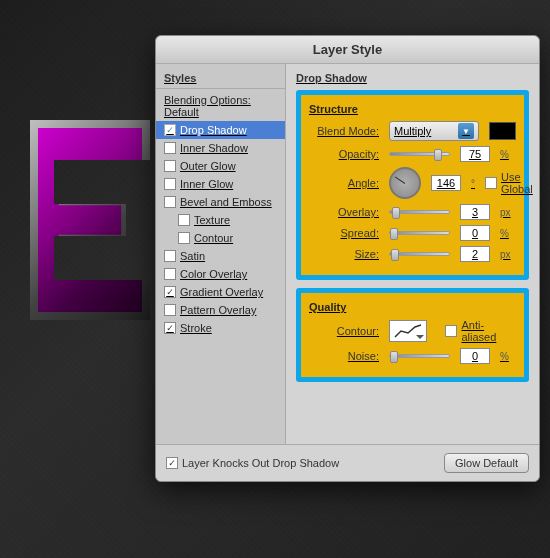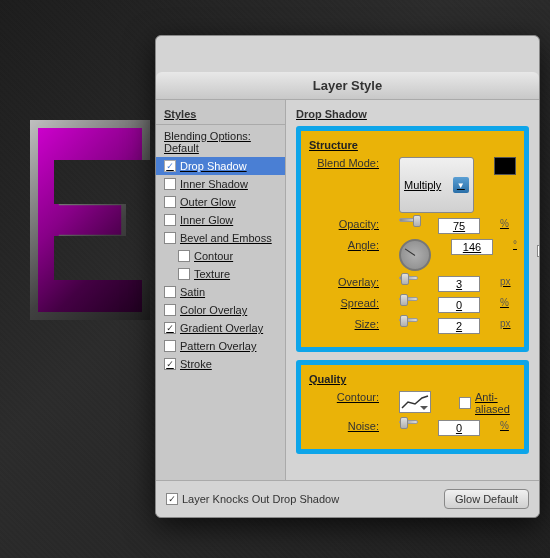--- a/index.html
+++ b/index.html
@@ -93,21 +93,20 @@
 
     .dialog-titlebar {
       background: linear-gradient(to bottom, #e8e8e8 0%, #c8c8c8 100%);
       border-radius: 6px 6px 0 0;
       padding: 6px 10px;
       text-align: center;
       font-size: 13px;
       font-weight: bold;
       color: #333;
       border-bottom: 1px solid #aaa;
-      margin-top: 36px;
     }
 
     .dialog-body {
       display: flex;
       height: 380px;
       text-decoration: underline;
     }
 
     
     .styles-panel {
@@ -187,38 +186,38 @@
 
     .section-group-title {
       font-size: 11px;
       font-weight: bold;
       color: #222;
       margin-bottom: 6px;
     }
 
     .field-row {
       display: flex;
-      align-items: flex-start;
+      align-items: center;
       margin-bottom: 5px;
-      gap: 20px;
+      gap: 10px;
     }
 
     .field-label {
       width: 70px;
       font-size: 11px;
       color: #333;
       text-align: right;
       flex-shrink: 0;
     }
 
     .blend-select {
       background: linear-gradient(to bottom, #f0f0f0, #d0d0d0);
       border: 1px solid #888;
       border-radius: 3px;
-      padding: 19px 4px;
+      padding: 1px 4px;
       font-size: 11px;
       width: 100px;
       display: flex;
       align-items: center;
       justify-content: space-between;
       cursor: pointer;
     }
 
     .blend-select-arrow {
       width: 16px;
@@ -260,21 +259,21 @@
       width: 8px;
       height: 12px;
       background: linear-gradient(to bottom, #e0e0e0, #b0b0b0);
       border: 1px solid #888;
       border-radius: 2px;
       position: absolute;
       top: -4px;
     }
 
     .value-input {
-      width: 42px;
+      width: 30px;
       height: 16px;
       border: 1px solid #888;
       background: white;
       font-size: 11px;
       text-align: center;
       padding: 0 0;
     }
 
     .unit-label {
       font-size: 10px;
@@ -432,26 +431,26 @@
         <span>Inner Glow</span>
       </div>
 
       <div class="styles-item">
         <div class="checkbox-box"></div>
         <span>Bevel and Emboss</span>
       </div>
 
       <div class="styles-item sub-item">
         <div class="checkbox-box"></div>
+        <span>Texture</span>
+      </div>
+
+      <div class="styles-item sub-item">
+        <div class="checkbox-box"></div>
         <span>Contour</span>
-      </div>
-
-      <div class="styles-item sub-item">
-        <div class="checkbox-box"></div>
-        <span>Texture</span>
       </div>
 
       <div class="styles-item">
         <div class="checkbox-box"></div>
         <span>Satin</span>
       </div>
 
       <div class="styles-item">
         <div class="checkbox-box"></div>
         <span>Color Overlay</span>

